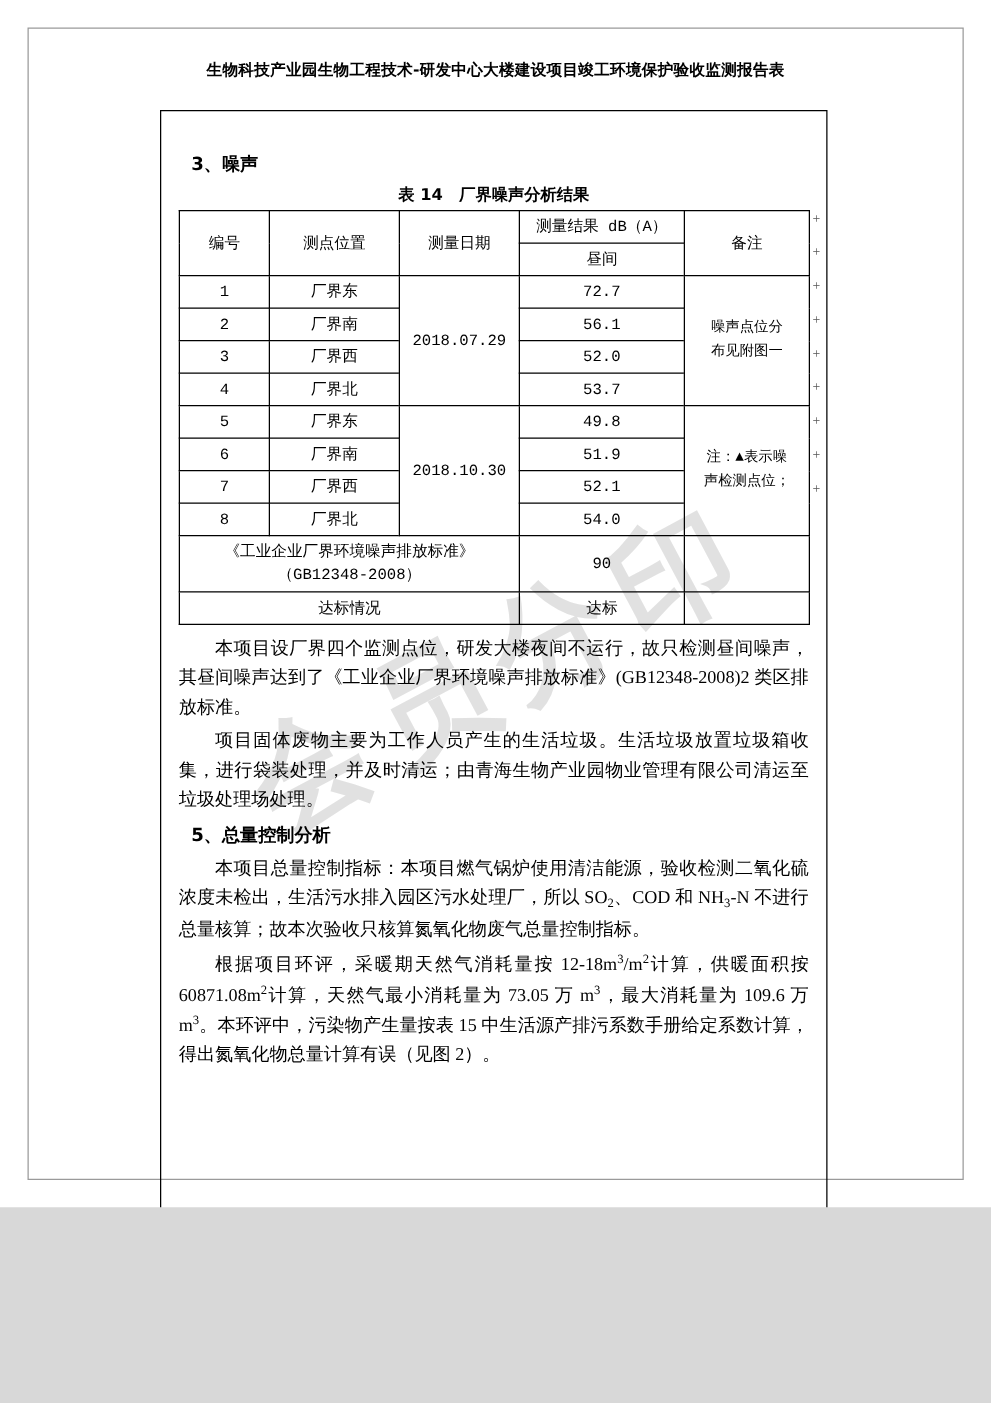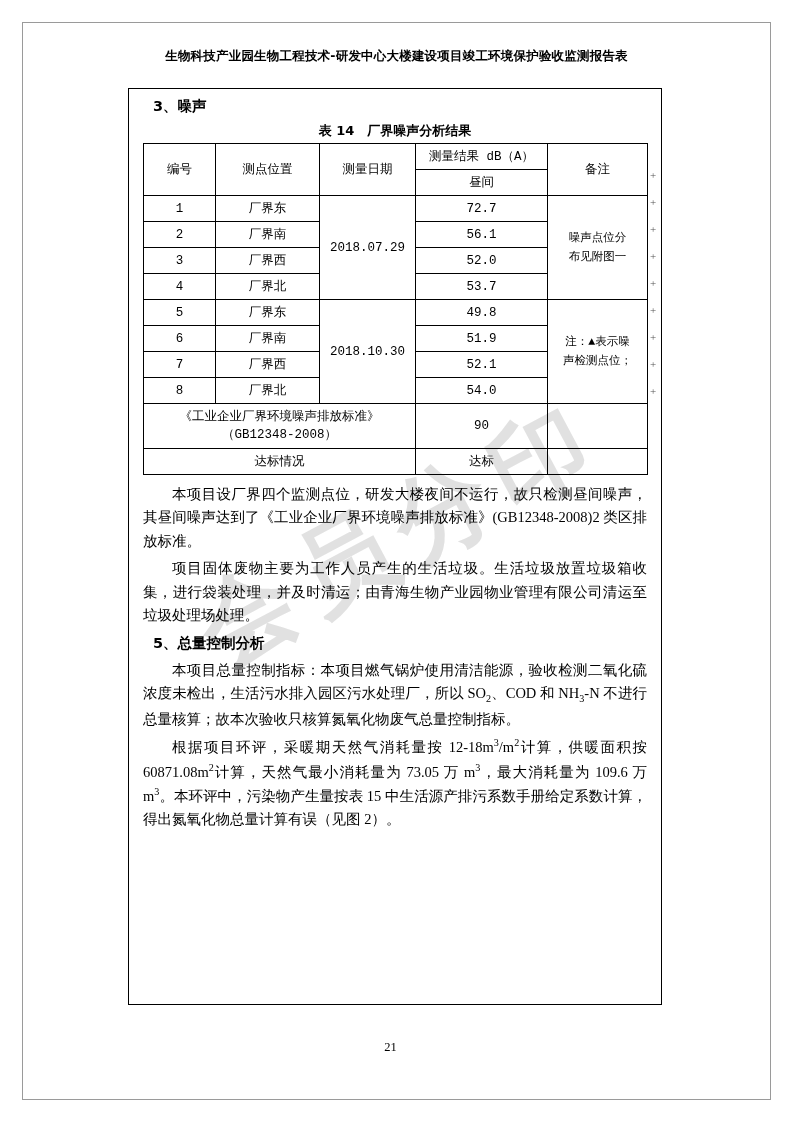--- a/index.html
+++ b/index.html
@@ -3,21 +3,21 @@
 <meta charset="utf-8">
 <style>
   html, body {
     margin: 0;
     padding: 0;
     background: #d8d8d8;
   }
   .page {
     position: relative;
     width: 793px;
-    height: 1122px;
+    height: 966px;
     background: #ffffff;
     margin: 0 auto;
     box-sizing: border-box;
     font-family: "Liberation Serif", serif;
     color: #000;
     overflow: hidden;
   }
   .page-border {
     position: absolute;
     left: 22px;
@@ -39,21 +39,21 @@
     letter-spacing: 0.2px;
   }
   .content-frame {
     position: absolute;
     left: 128px;
     top: 88px;
     width: 534px;
     height: 917px;
     border: 1px solid #000;
     box-sizing: border-box;
-    padding: 2px 14px 10px 14px;
+    padding: 27px 14px 10px 14px;
   }
   .sec-head {
     font-weight: bold;
     font-size: 14.5px;
     font-family: "DejaVu Sans", sans-serif;
     margin: 6px 0 6px 10px;
   }
   .para {
     font-size: 14.5px;
     line-height: 1.62;

